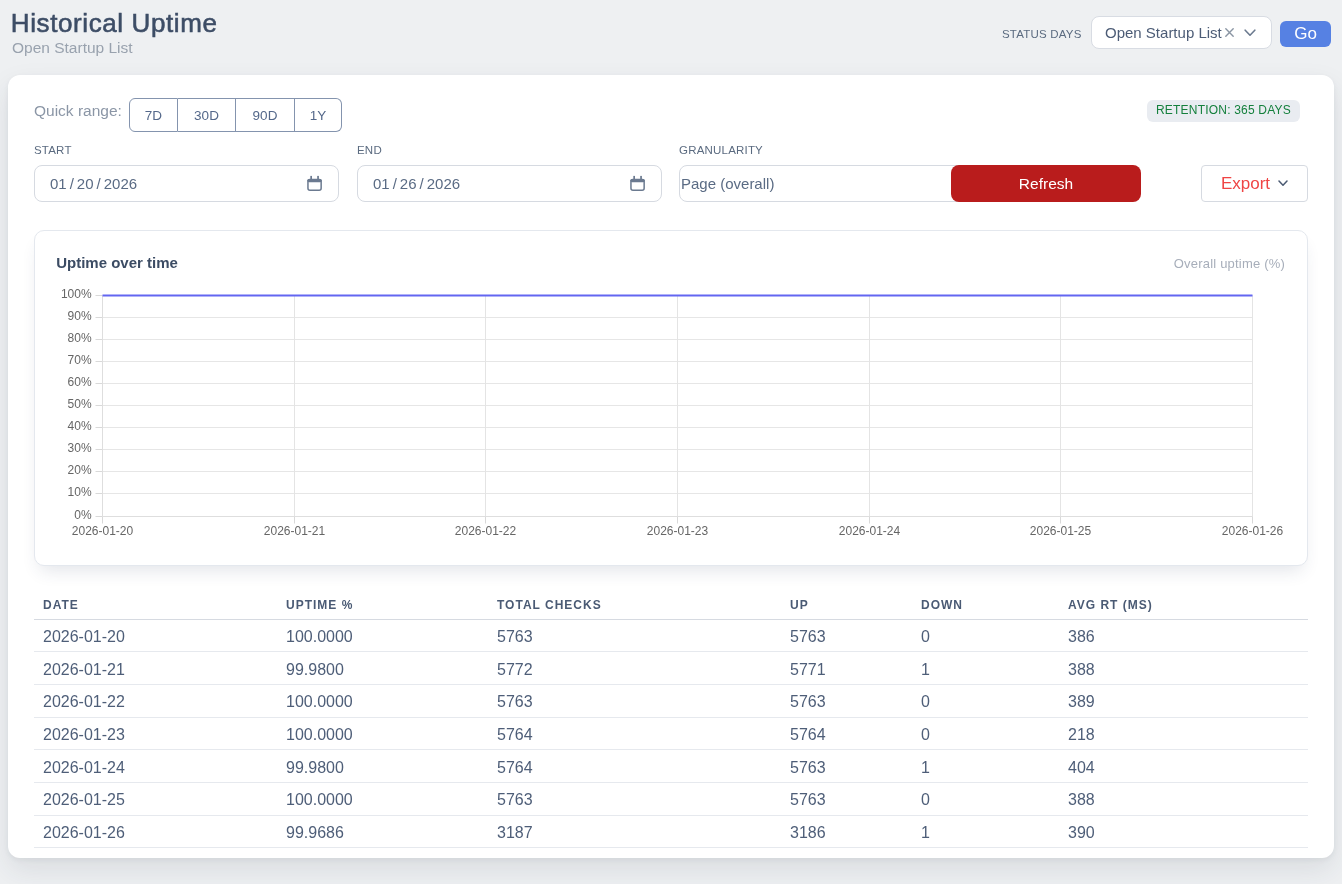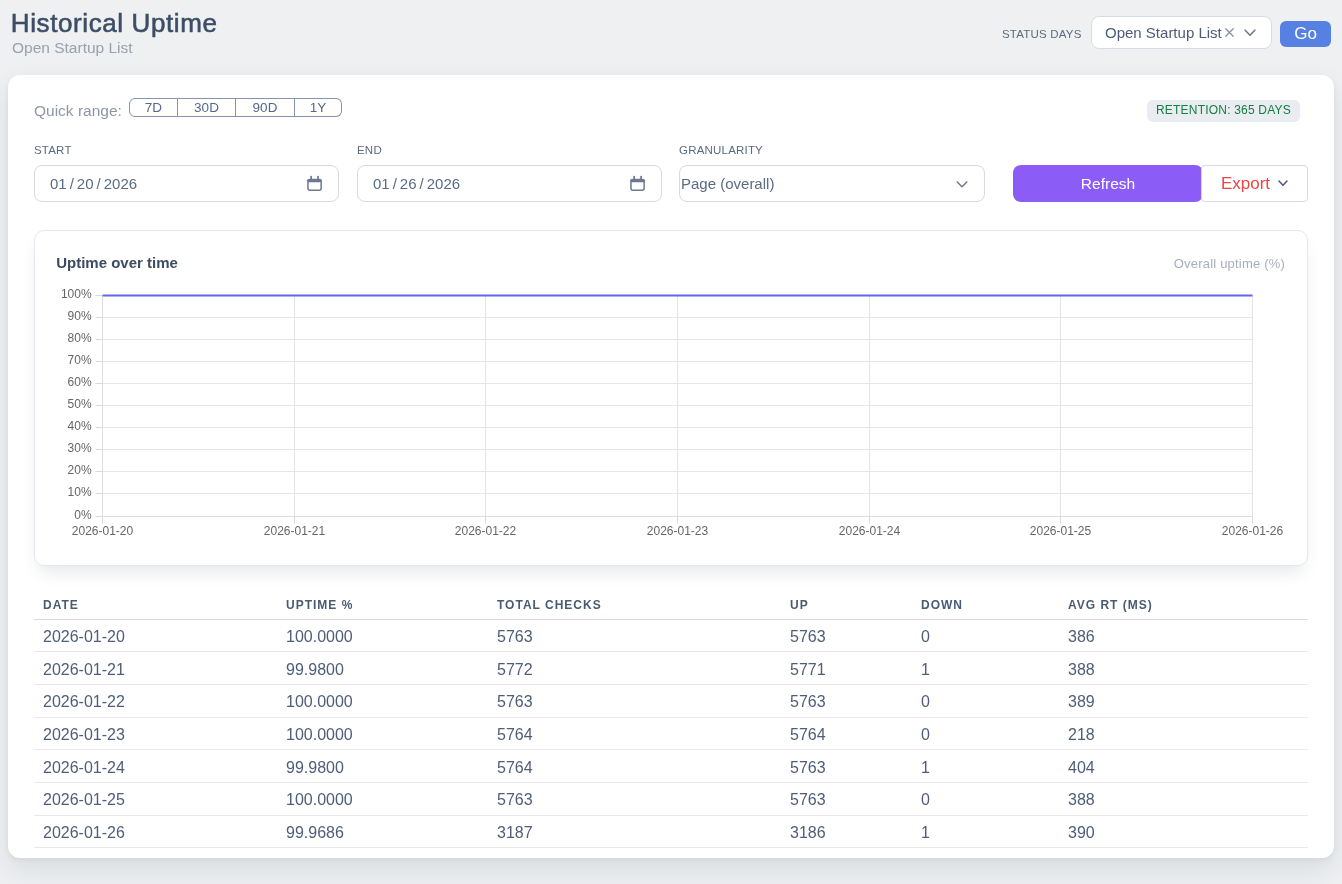--- a/index.html
+++ b/index.html
@@ -4,28 +4,28 @@
 html,body{width:1342px;height:884px;background:#eef0f2;font-family:"Liberation Sans",sans-serif;position:relative;overflow:hidden}
 h1{position:absolute;left:10.8px;top:10.2px;font-size:26px;font-weight:400;-webkit-text-stroke:.55px #3d4d66;color:#3d4d66;line-height:1;letter-spacing:.6px}
 .sub{position:absolute;left:12px;top:40.4px;font-size:15.5px;color:#99a2ae;line-height:1}
 .sp-label{position:absolute;left:1002px;top:28.6px;font-size:11.5px;color:#5b6b80;letter-spacing:.2px;line-height:1}
 .spsel{position:absolute;left:1091px;top:16px;width:181px;height:33px;background:#fff;border:1px solid #d8dce3;border-radius:8px;display:flex;align-items:center;padding:0 13px}
 .spsel .txt{font-size:15px;color:#4c5c76}
 .go{position:absolute;left:1280px;top:21px;width:51px;height:26px;background:#5681e3;border-radius:6px;color:#fff;font-size:17px;display:flex;align-items:center;justify-content:center}
 .card{position:absolute;left:8px;top:75px;width:1326px;height:783px;background:#fff;border-radius:12px;box-shadow:0 2px 5px rgba(35,45,65,.06),0 12px 28px rgba(35,45,65,.10)}
 .qlabel{position:absolute;left:26px;top:23px;font-size:15.5px;color:#8b96a6;line-height:25px}
 .qgroup{position:absolute;left:121px;top:23px;display:flex}
-.qbtn{height:19px;border:1px solid #8494ae;border-left:none;background:#fff;color:#54688a;font-size:13.5px;display:flex;align-items:center;justify-content:center}
+.qbtn{height:34px;border:1px solid #8494ae;border-left:none;background:#fff;color:#54688a;font-size:13.5px;display:flex;align-items:center;justify-content:center}
 .qbtn:first-child{border-left:1px solid #8494ae;border-radius:6px 0 0 6px}
 .qbtn:last-child{border-radius:0 6px 6px 0}
 .badge{position:absolute;left:1139px;top:25px;height:21.5px;background:#e9ecf1;border-radius:6px;color:#15803d;font-size:12px;letter-spacing:.2px;line-height:21.5px;padding:0 9px}
 .flabel{position:absolute;font-size:11.5px;color:#5b6b80;letter-spacing:.2px;line-height:1;top:70.4px}
 .input{position:absolute;top:90px;height:37px;background:#fff;border:1px solid #d6dae1;border-radius:8px;display:flex;align-items:center;font-size:15px;color:#5a6b84}
 .sl{margin:0 3px}
-.refresh{position:absolute;left:1005px;top:90px;width:190px;height:37px;background:#8b5cf6;border-radius:8px;color:#fff;font-size:15.5px;display:flex;align-items:center;justify-content:center}
+.refresh{position:absolute;left:943px;top:90px;width:190px;height:37px;background:#b91c1c;border-radius:8px;color:#fff;font-size:15.5px;display:flex;align-items:center;justify-content:center}
 .export{position:absolute;left:1193px;top:90px;width:107px;height:37px;background:#fff;border:1px solid #d6dae1;border-radius:4px;color:#ef4444;font-size:17px;display:flex;align-items:center;justify-content:center;gap:8px}
 .chartcard{position:absolute;left:26px;top:155px;width:1274px;height:336px;background:#fff;border:1px solid #e4e8ee;border-radius:10px;box-shadow:0 10px 18px -6px rgba(40,60,90,.14)}
 .ctitle{position:absolute;left:21.2px;top:24px;font-size:15px;font-weight:700;color:#3c4c64;line-height:1}
 .clegend{position:absolute;right:22px;top:25.5px;font-size:13px;color:#a7aeba;letter-spacing:.2px;line-height:1}
 table{position:absolute;left:26px;top:515px;width:1274px;border-collapse:collapse;table-layout:fixed}
 th{font-size:12px;font-weight:700;color:#4a5a74;letter-spacing:1px;text-align:left;padding:2px 0 0 9px;height:29px;border-bottom:1px solid #d6dae1;vertical-align:middle}
 td{font-size:16px;color:#4e5e78;padding:3px 0 0 9px;height:32.7px;border-bottom:1px solid #e6e9ee;vertical-align:middle}
 </style></head><body>
 <h1>Historical Uptime</h1>
 <div class="sub">Open Startup List</div>

